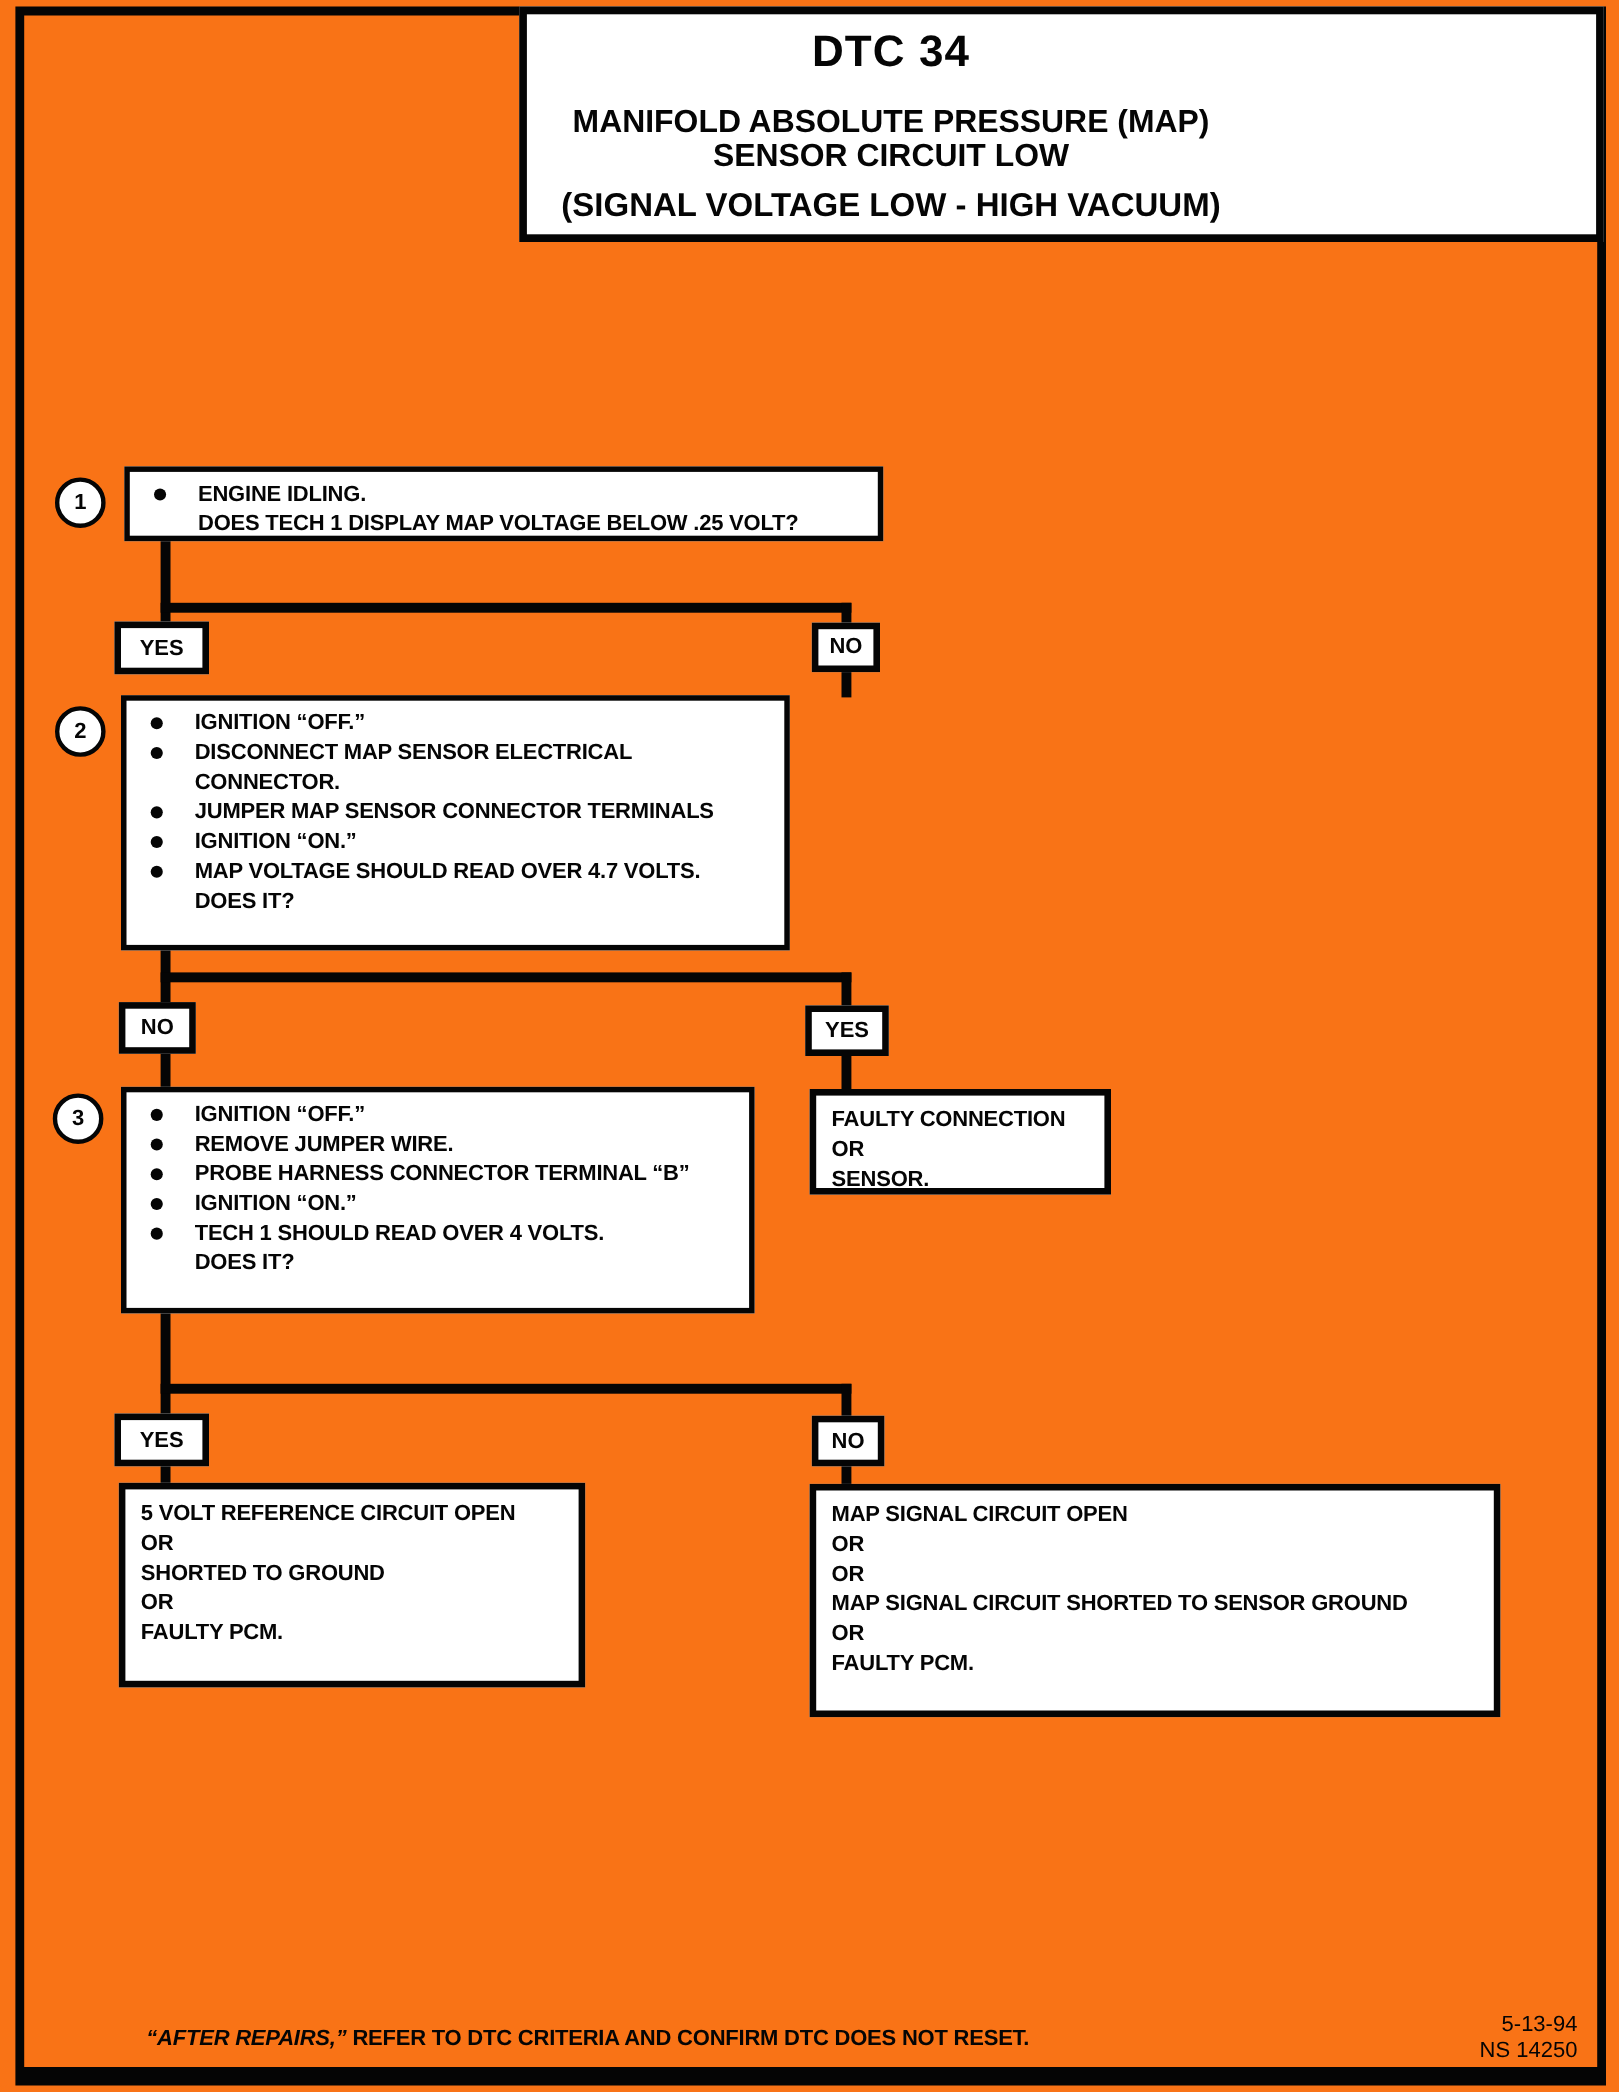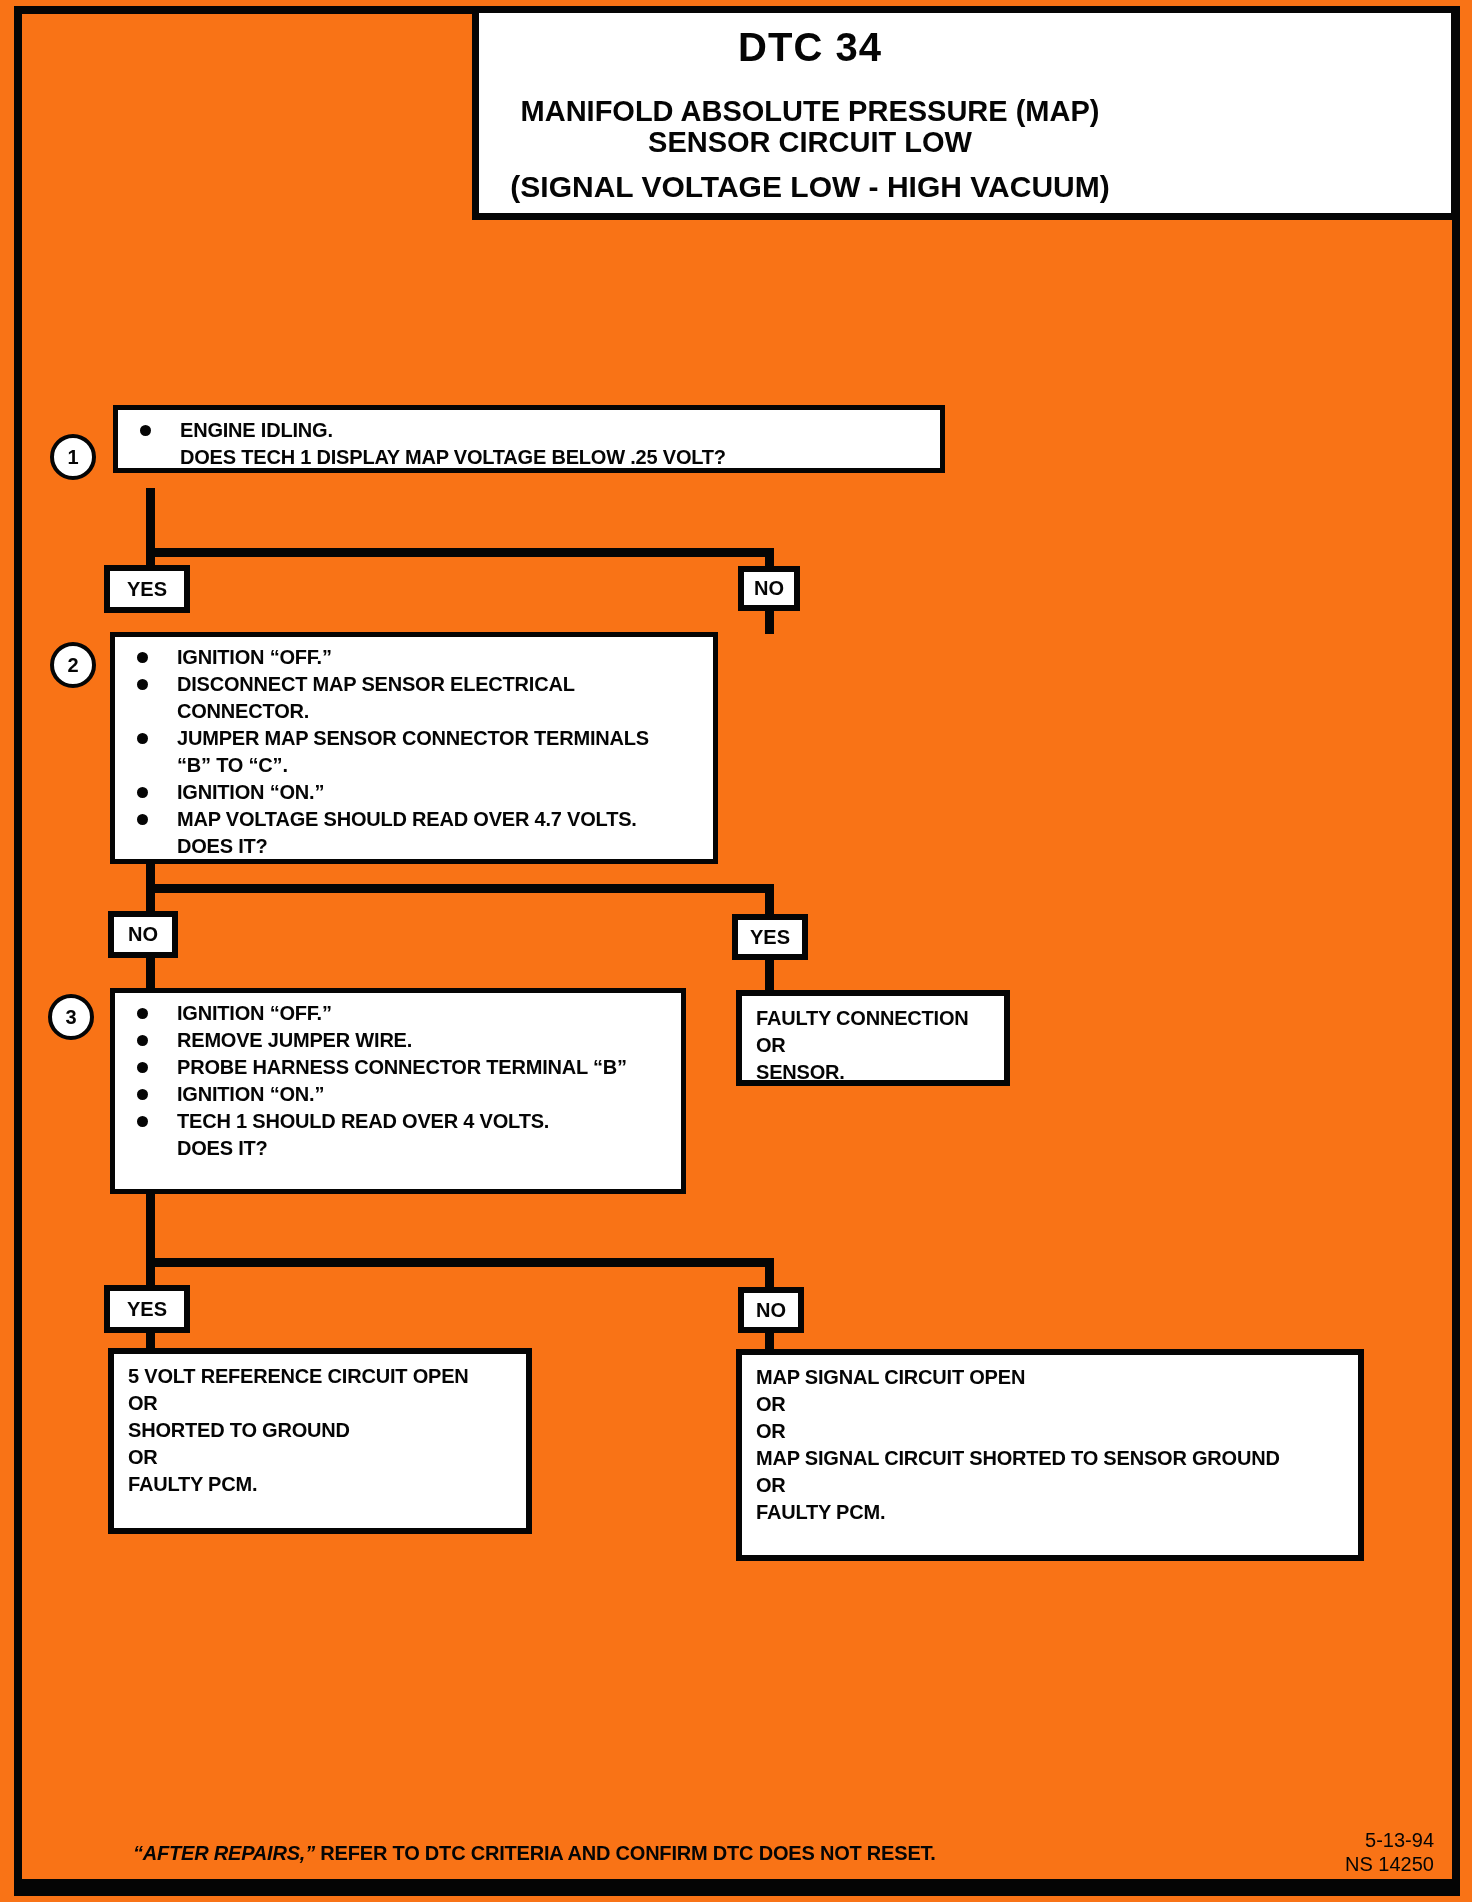--- a/index.html
+++ b/index.html
@@ -61,35 +61,34 @@
   <div class="conn" style="left:146px;top:1190px;width:9px;height:99px;"></div>
   <div class="conn" style="left:146px;top:1258px;width:628px;height:9px;"></div>
   <div class="conn" style="left:765px;top:1258px;width:9px;height:33px;"></div>
   <div class="conn" style="left:146px;top:1331px;width:9px;height:20px;"></div>
   <div class="conn" style="left:765px;top:1329px;width:9px;height:23px;"></div>
 
   <div class="circ" style="left:50px;top:434px;">1</div>
   <div class="circ" style="left:50px;top:642px;">2</div>
   <div class="circ" style="left:48px;top:994px;">3</div>
 
-  <div class="fbox" style="left:113px;top:405px;width:832px;height:68px;">
+  <div class="fbox" style="left:113px;top:424px;width:690px;height:68px;">
     <div class="line bullet">ENGINE IDLING.</div>
     <div class="line">DOES TECH 1 DISPLAY MAP VOLTAGE BELOW .25 VOLT?</div>
   </div>
 
   <div class="tag" style="left:104px;top:565px;width:86px;height:48px;">YES</div>
   <div class="tag" style="left:738px;top:566px;width:62px;height:45px;">NO</div>
 
 
   <div class="fbox" style="left:110px;top:632px;width:608px;height:232px;">
     <div class="line bullet">IGNITION “OFF.”</div>
     <div class="line bullet">DISCONNECT MAP SENSOR ELECTRICAL</div>
     <div class="line">CONNECTOR.</div>
     <div class="line bullet">JUMPER MAP SENSOR CONNECTOR TERMINALS</div>
-    <div class="line">“B” TO “C”.</div>
     <div class="line bullet">IGNITION “ON.”</div>
     <div class="line bullet">MAP VOLTAGE SHOULD READ OVER 4.7 VOLTS.</div>
     <div class="line">DOES IT?</div>
   </div>
 
   <div class="tag" style="left:108px;top:911px;width:70px;height:47px;">NO</div>
   <div class="tag" style="left:732px;top:914px;width:76px;height:46px;">YES</div>
 
   <div class="tbox" style="left:736px;top:990px;width:274px;height:96px;">
     <div class="line">FAULTY CONNECTION</div>

